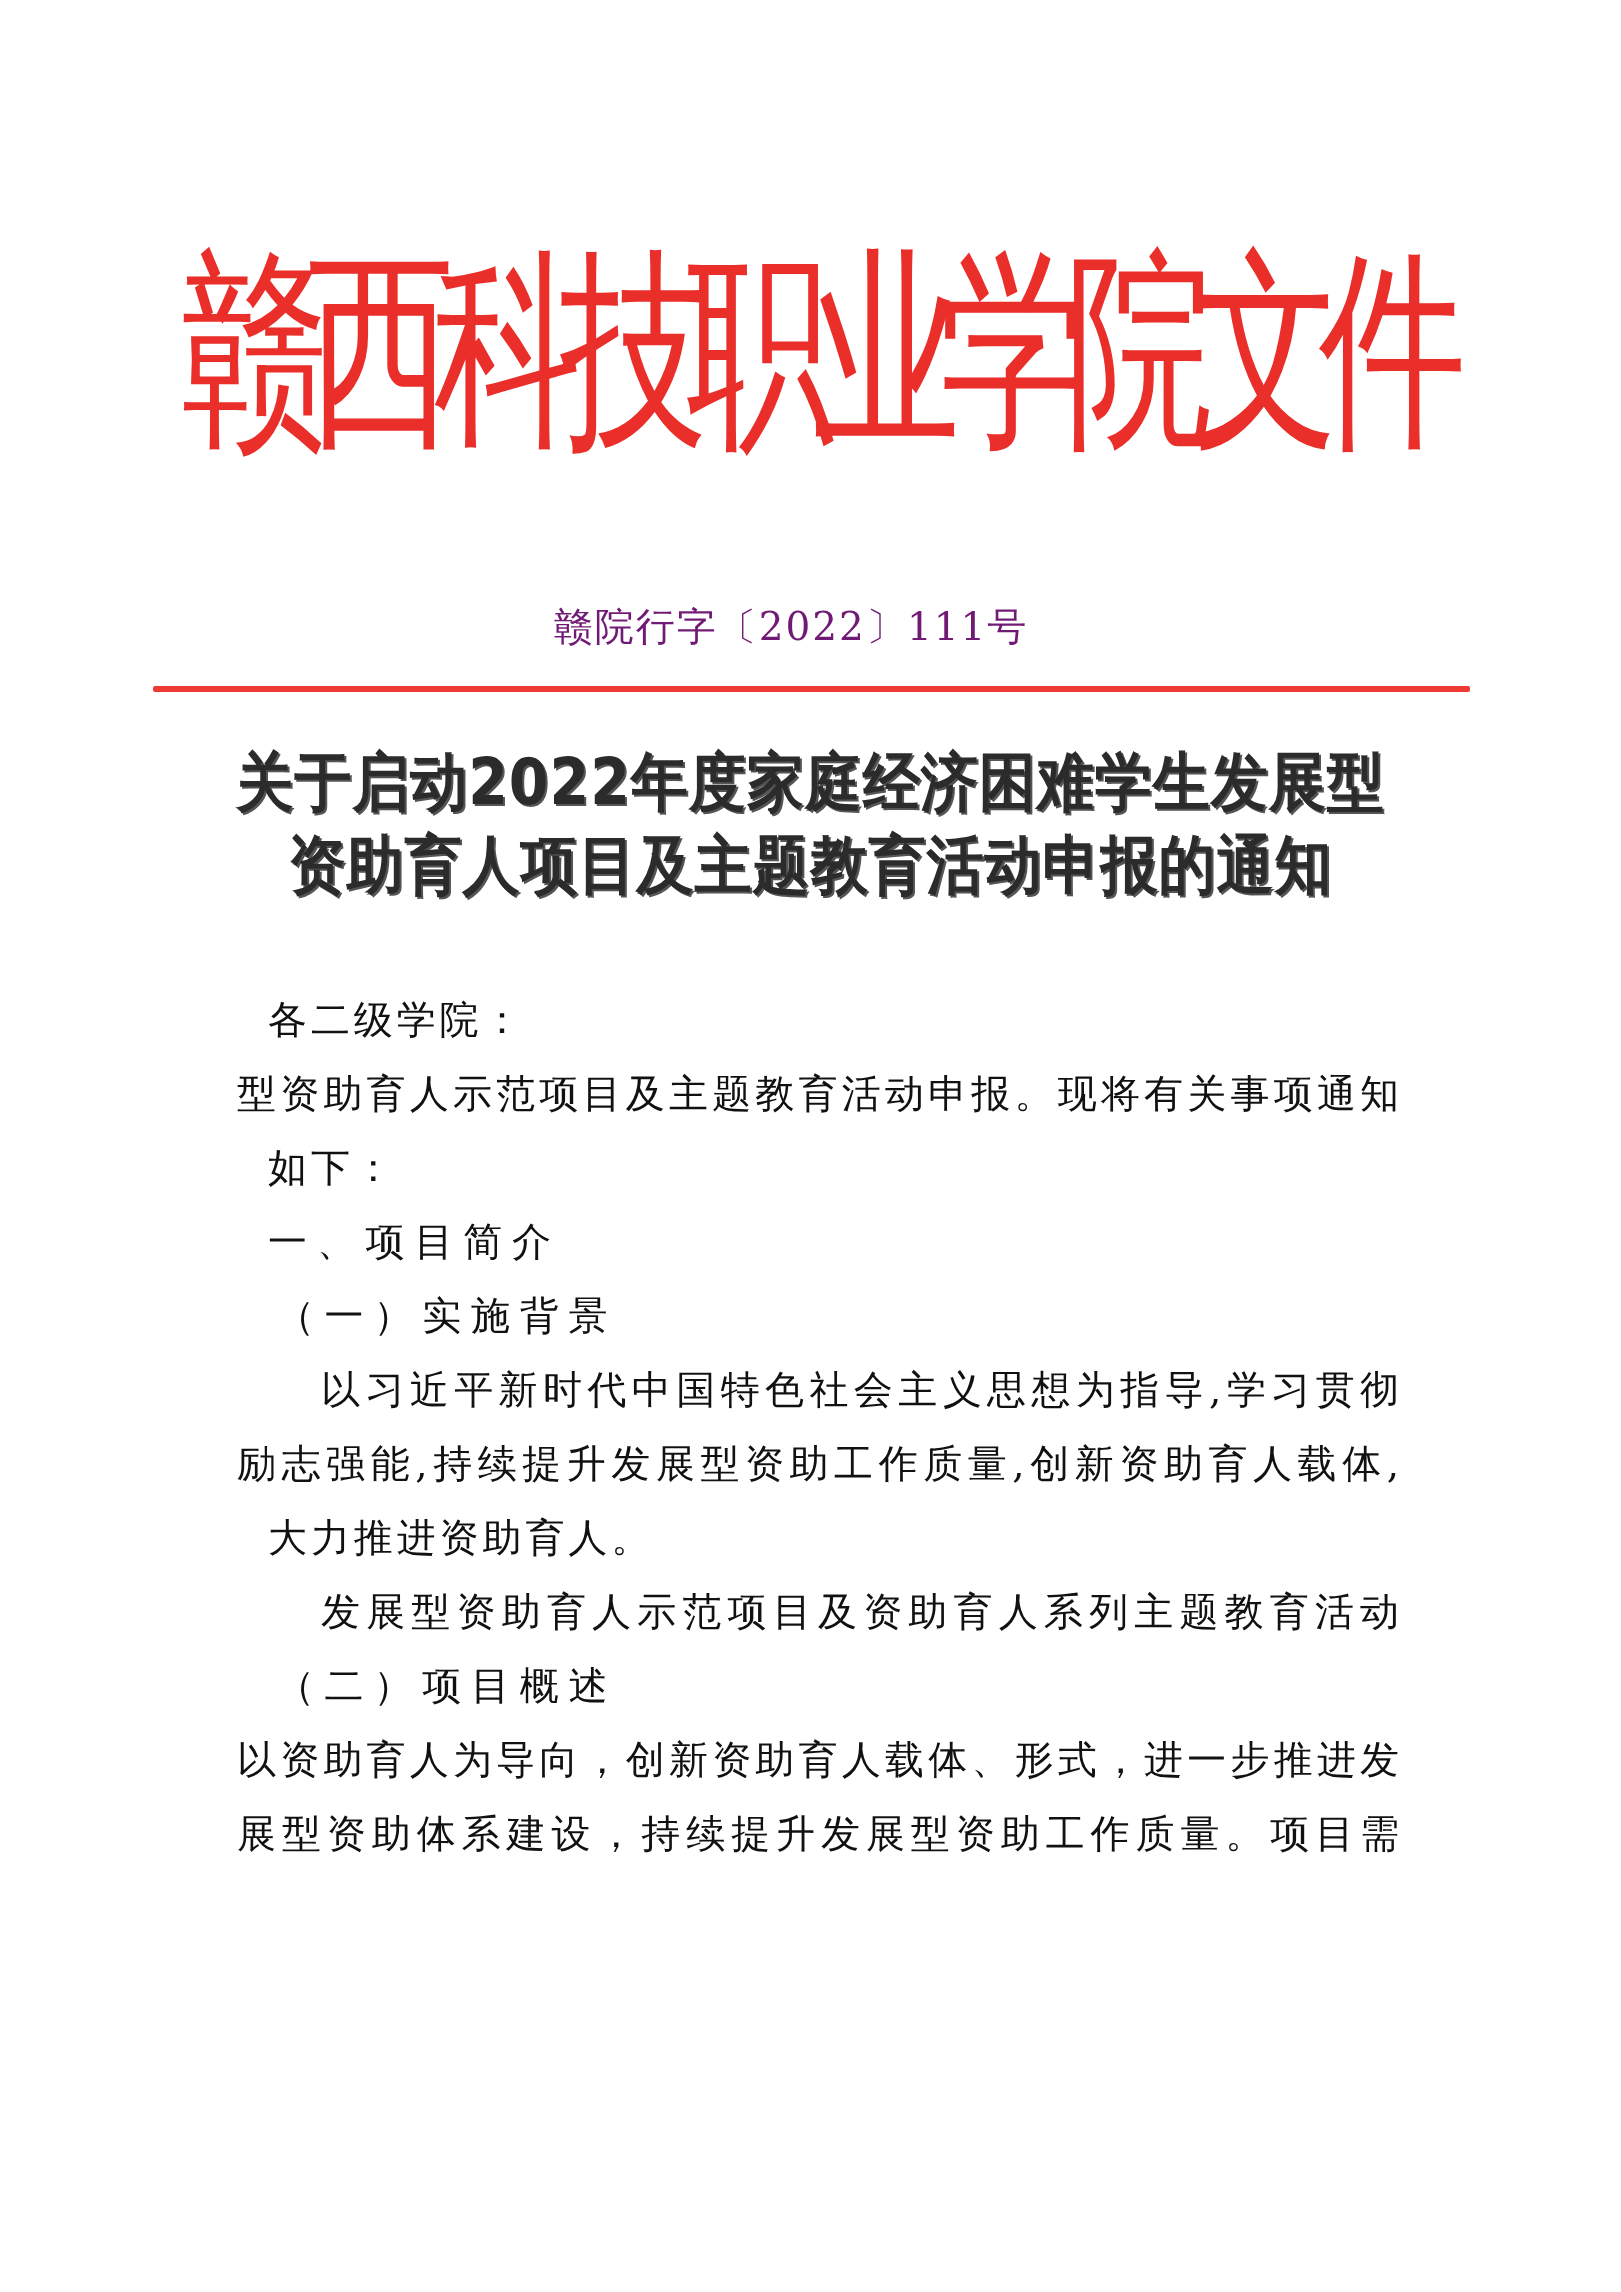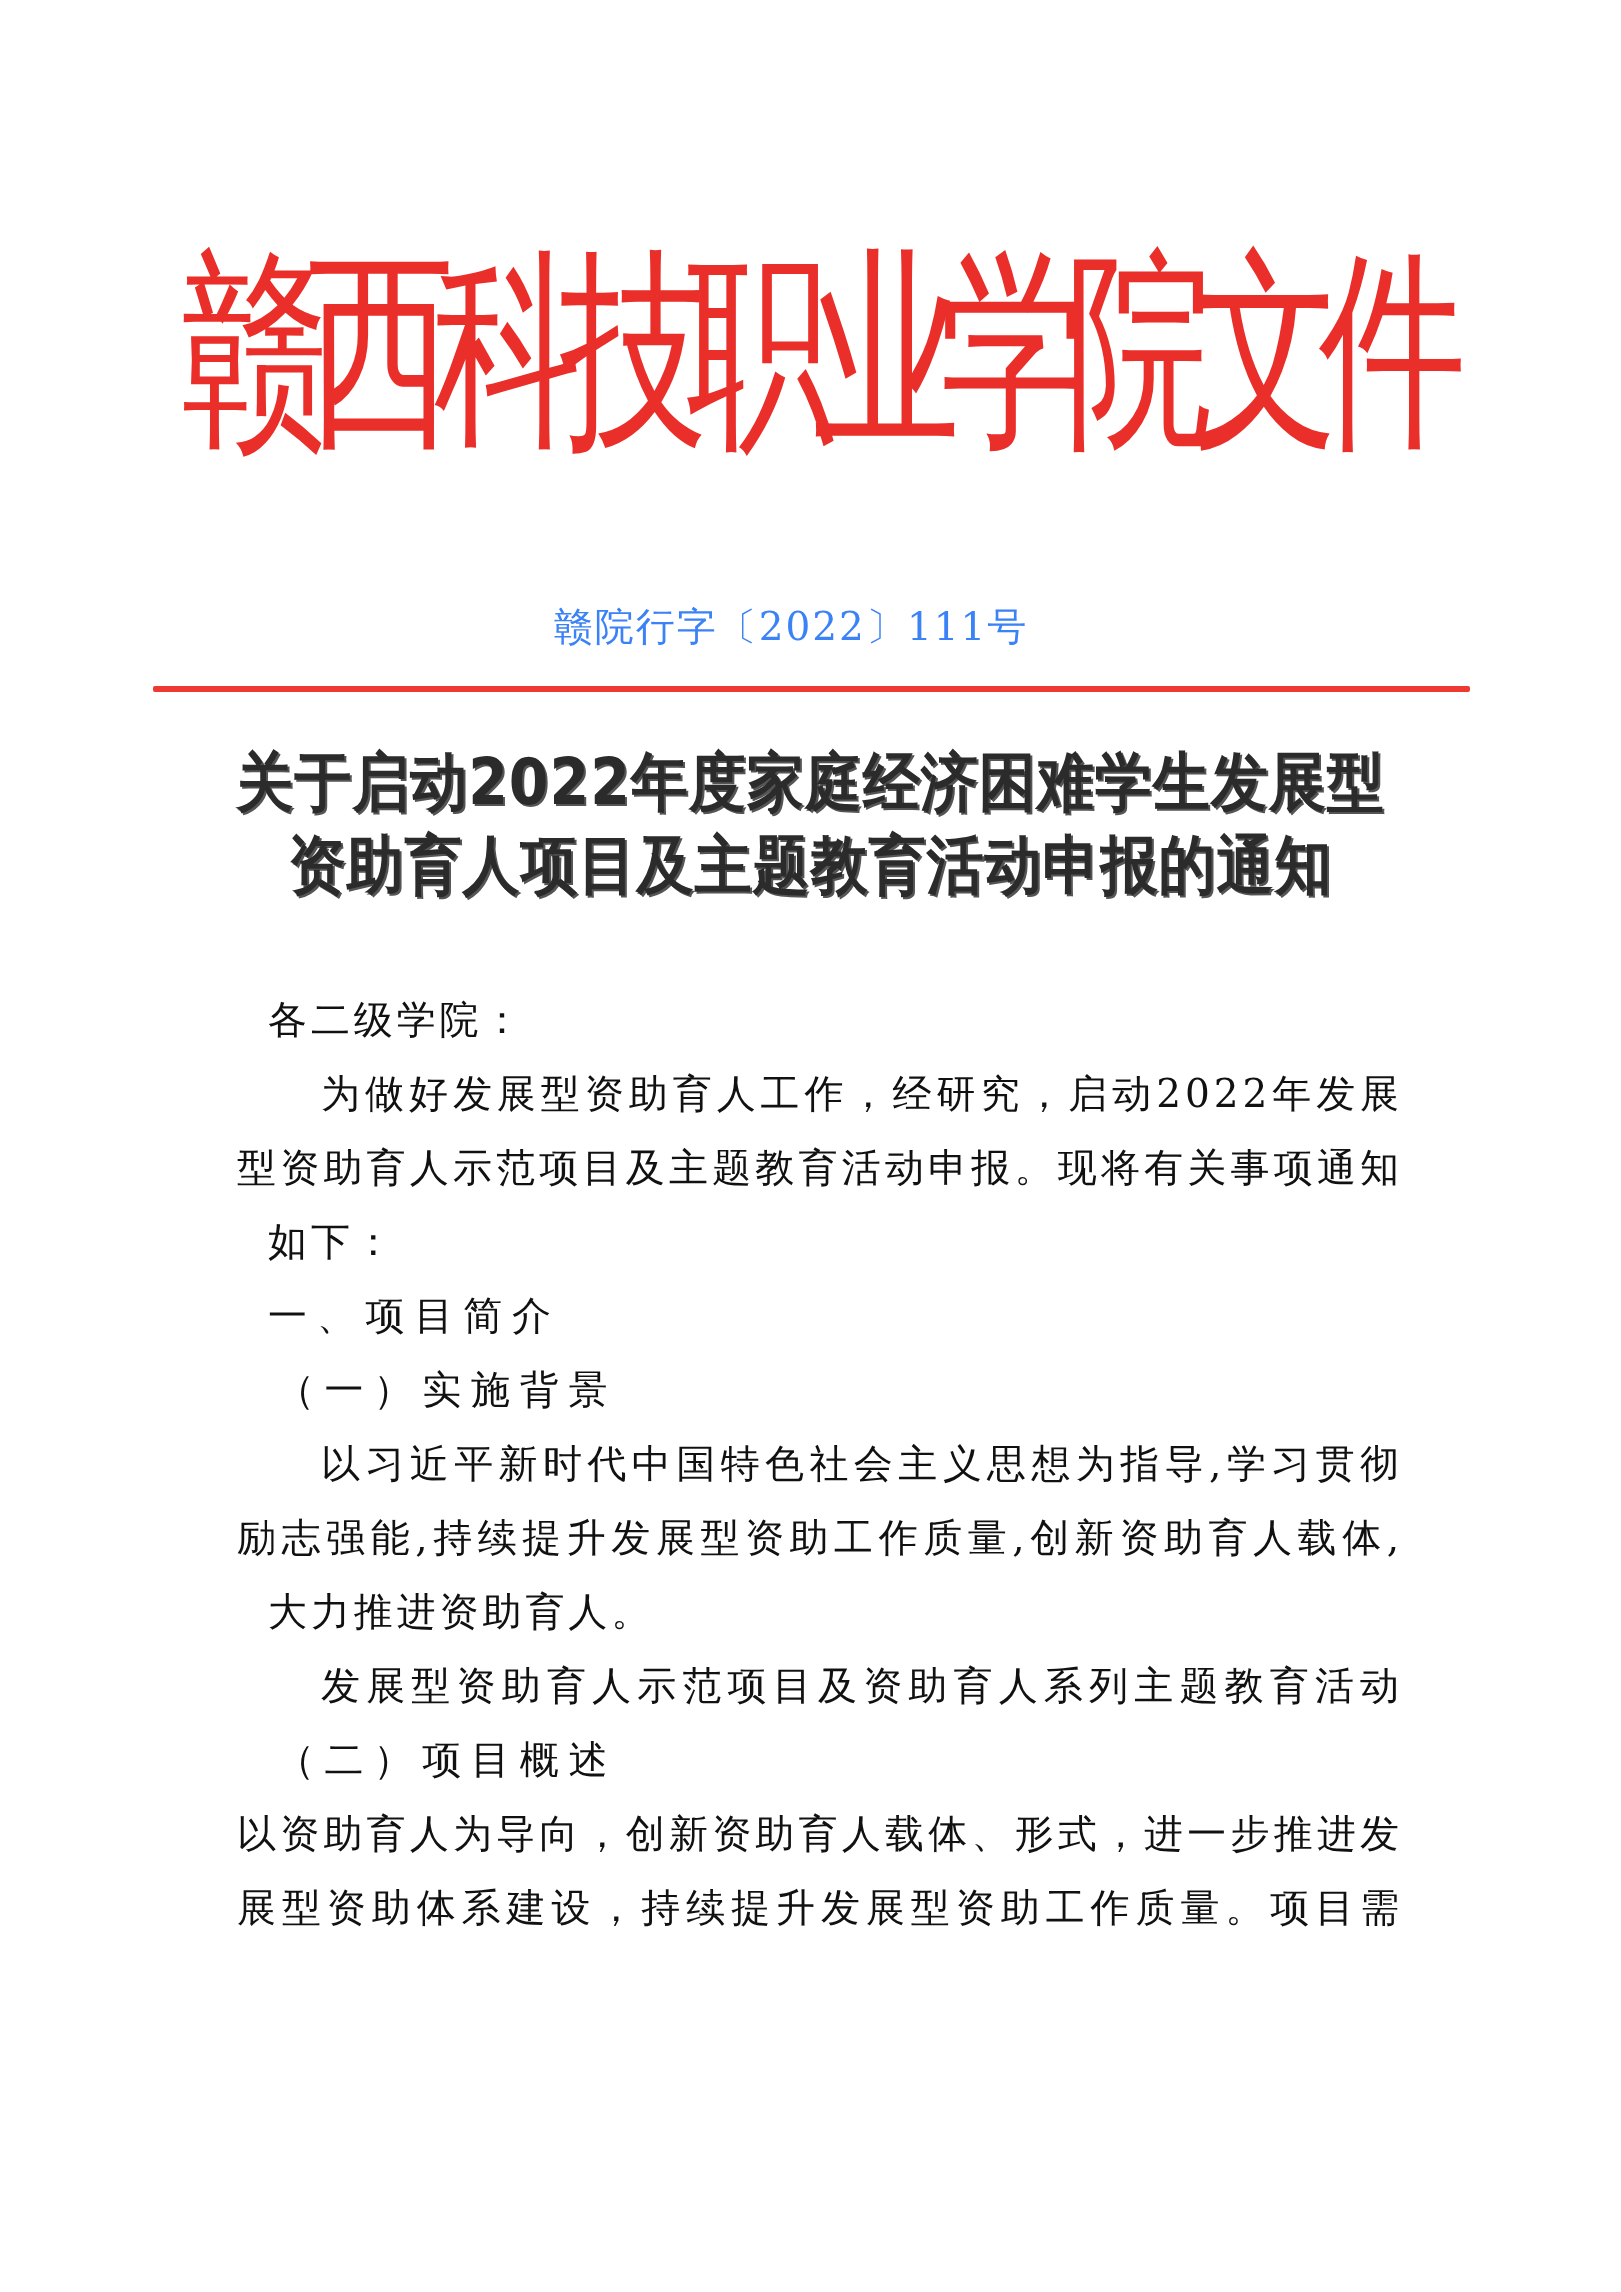--- a/index.html
+++ b/index.html
@@ -4,21 +4,21 @@
 <style>
   html, body { margin: 0; padding: 0; background: #ffffff; }
   body { width: 1621px; height: 2293px; position: relative; overflow: hidden;
          font-family: "DejaVu Serif", "Liberation Serif", serif; color: #111; }
   .masthead { position: absolute; top: 245px; left: 181px; width: 1264px; height: 211px;
               display: flex; justify-content: space-between; align-items: center; }
   .masthead span { display: inline-block; font-family: "DejaVu Serif", serif; color: #ea2f2a;
                    font-size: 147px; line-height: 1; transform: scaleY(1.45); transform-origin: center;
                    width: 126px; text-align: center; font-weight: normal; }
   .docnum { position: absolute; top: 600px; left: 0; width: 1621px; text-align: center;
-            font-size: 39px; letter-spacing: 2px; color: #3b82f6; }
+            font-size: 39px; letter-spacing: 2px; color: #701a75; }
   .docnum .inner { display: inline-block; margin-left: -39px; }
   .redline { position: absolute; top: 686px; left: 153px; width: 1317px; height: 5.9px;
              background: #ee3a33; border-radius: 2px; }
   .title { position: absolute; left: 0; width: 1621px; text-align: center; font-weight: bold;
            font-family: "DejaVu Sans", sans-serif; font-size: 57px; color: #2b2b2b;
            letter-spacing: 1px; text-shadow: 2px 2px 0 #555; transform: scaleY(1.12); }
   .title.l1 { top: 745px; }
   .title.l2 { top: 828px; }
   .body { position: absolute; left: 237px; width: 1166px; top: 990px; font-size: 39px; }
   .line { height: 74px; line-height: 59px; white-space: nowrap; letter-spacing: 3.9px;
@@ -48,21 +48,20 @@
   <span class="inner">赣院行字〔2022〕111号</span>
 </div>
 
 <div class="redline"></div>
 
 <div class="title l1">关于启动2022年度家庭经济困难学生发展型</div>
 <div class="title l2">资助育人项目及主题教育活动申报的通知</div>
 
 <div class="body">
   <div class="line left">各二级学院：</div>
-  <div class="line indent">为做好发展型资助育人工作，经研究，启动2022年发展</div>
   <div class="line">型资助育人示范项目及主题教育活动申报。现将有关事项通知</div>
   <div class="line left">如下：</div>
   <div class="line left head">一、项目简介</div>
   <div class="line left sub head">（一）实施背景</div>
   <div class="line indent">以习近平新时代中国特色社会主义思想为指导,学习贯彻</div>
   <div class="line">励志强能,持续提升发展型资助工作质量,创新资助育人载体,</div>
   <div class="line left">大力推进资助育人。</div>
   <div class="line indent">发展型资助育人示范项目及资助育人系列主题教育活动</div>
   <div class="line left sub head">（二）项目概述</div>
   <div class="line">以资助育人为导向，创新资助育人载体、形式，进一步推进发</div>

